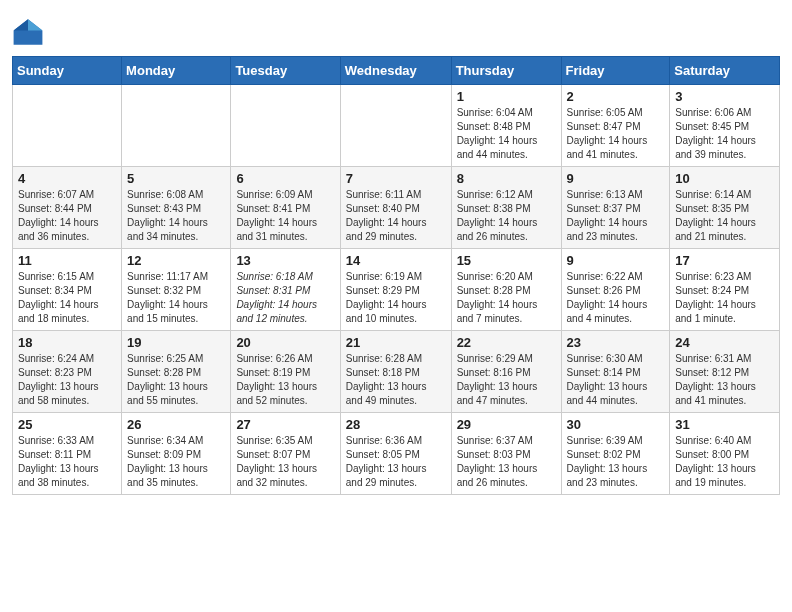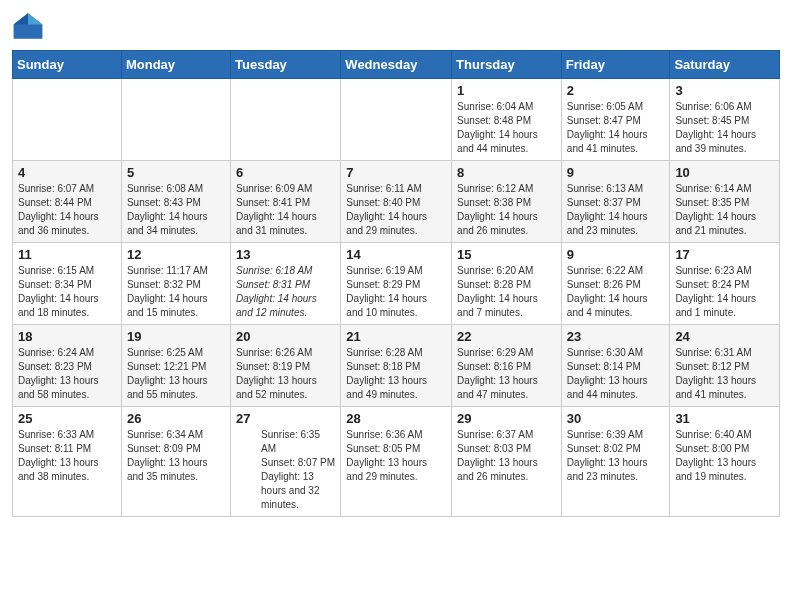--- a/index.html
+++ b/index.html
@@ -7,21 +7,21 @@
       font-family: Arial, sans-serif;
       background: #fff;
       width: 792px;
       min-height: 612px;
       padding: 0;
     }
     .page {
       width: 792px;
       min-height: 612px;
       background: #fff;
-      padding: 10px 12px;
+      padding: 16px 12px;
     }
     .header {
       display: flex;
       justify-content: space-between;
       align-items: flex-start;
       margin-bottom: 8px;
     }
     .logo {
       display: flex;
       align-items: center;
@@ -255,21 +255,21 @@
         <tr class="row-4">
           <td>
             <span class="day-num">18</span>
             <div class="day-info" style="white-space: pre-line;">Sunrise: 6:24 AM
 Sunset: 8:23 PM
 Daylight: 13 hours and 58 minutes.</div>
           </td>
           <td>
             <span class="day-num">19</span>
             <div class="day-info" style="white-space: pre-line;">Sunrise: 6:25 AM
-Sunset: 12:21 PM
+Sunset: 8:28 PM
 Daylight: 13 hours and 55 minutes.</div>
           </td>
           <td>
             <span class="day-num">20</span>
             <div class="day-info" style="white-space: pre-line;">Sunrise: 6:26 AM
 Sunset: 8:19 PM
 Daylight: 13 hours and 52 minutes.</div>
           </td>
           <td>
             <span class="day-num">21</span>
@@ -304,21 +304,21 @@
 Daylight: 13 hours and 38 minutes.</div>
           </td>
           <td>
             <span class="day-num">26</span>
             <div class="day-info" style="white-space: pre-line;">Sunrise: 6:34 AM
 Sunset: 8:09 PM
 Daylight: 13 hours and 35 minutes.</div>
           </td>
           <td>
             <span class="day-num">27</span>
-            <div class="day-info" style="white-space: pre-line; margin-left: 25px;">Sunrise: 6:35 AM
+            <div class="day-info" style="white-space: pre-line;">Sunrise: 6:35 AM
 Sunset: 8:07 PM
 Daylight: 13 hours and 32 minutes.</div>
           </td>
           <td>
             <span class="day-num">28</span>
             <div class="day-info" style="white-space: pre-line;">Sunrise: 6:36 AM
 Sunset: 8:05 PM
 Daylight: 13 hours and 29 minutes.</div>
           </td>
           <td>

